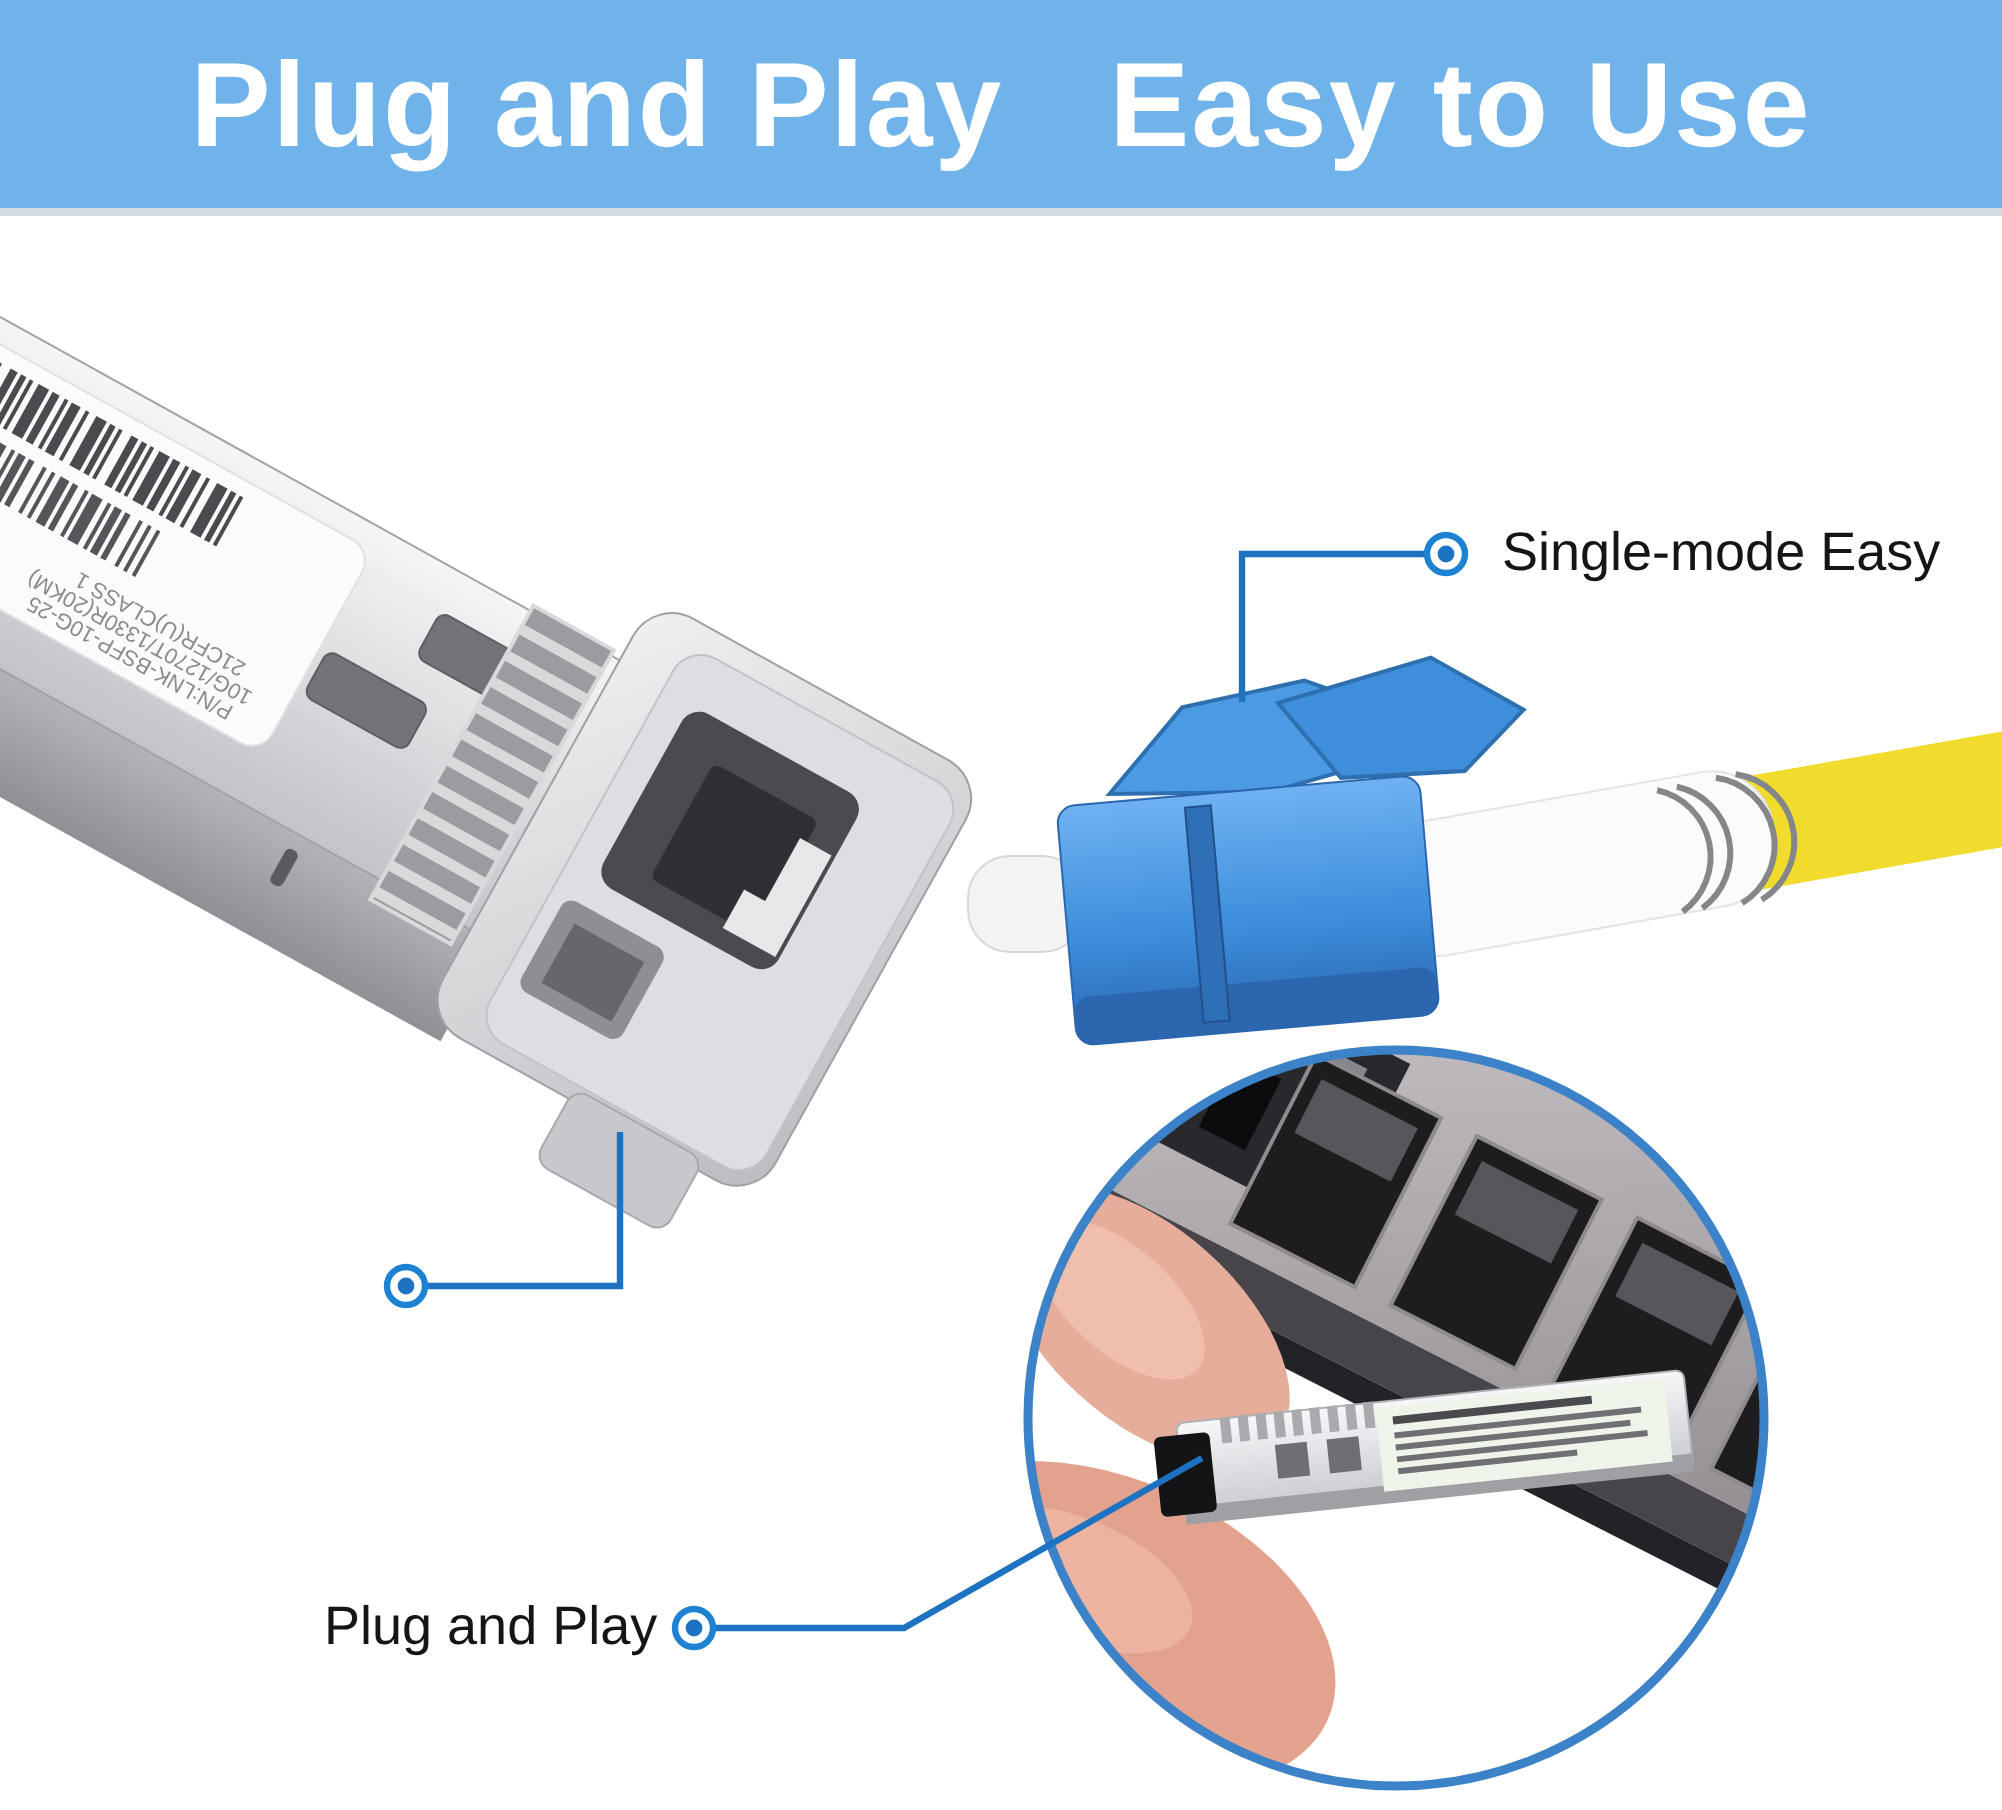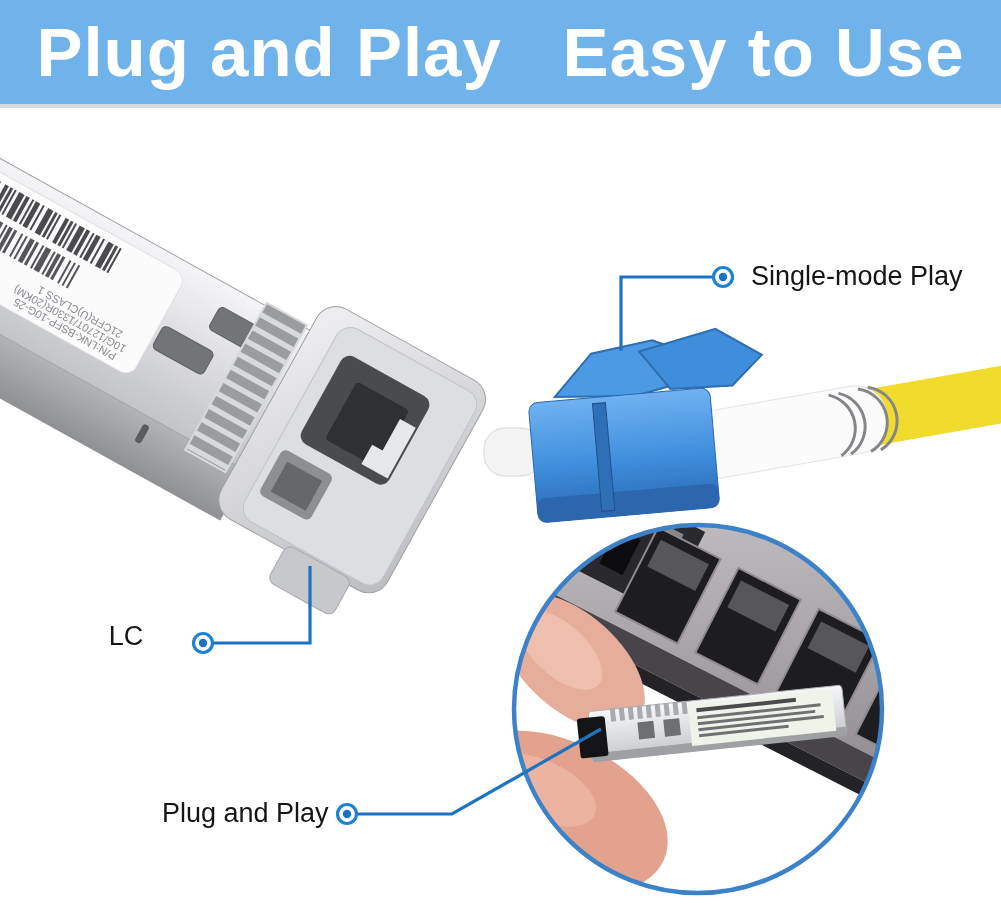--- a/index.html
+++ b/index.html
@@ -1,38 +1,37 @@
 <!DOCTYPE html>
 <html><head>
 <meta charset="utf-8">
 <style>
   html,body{margin:0;padding:0;background:#fff;}
   body{width:1001px;height:905px;position:relative;overflow:hidden;
        font-family:"Liberation Sans",sans-serif;}
   .banner{position:absolute;left:0;top:0;width:1001px;height:104px;
           background:#6FB3EA;border-bottom:4px solid #D4DCE2;
           display:flex;align-items:center;justify-content:center;z-index:3;}
-  .banner-title{color:#FFFFFF;font-size:69px;font-weight:bold;
+  .banner-title{color:#FFFFFF;font-size:60px;font-weight:bold;
                 letter-spacing:1px;white-space:pre;}
   .scene{position:absolute;left:0;top:0;width:1001px;height:905px;z-index:1;}
   .callout-label{position:absolute;color:#151515;font-size:27px;z-index:4;}
   .lbl-smf{left:751px;top:261px;}
   .lbl-lc{left:50px;top:621px;width:152px;text-align:center;line-height:31px;}
   .lbl-pnp{left:162px;top:798px;}
 </style>
 </head>
 <body>
 
 <div class="banner">
   <span class="banner-title">Plug and Play   Easy to Use</span>
 </div>
 
-<div class="callout-label lbl-smf">Single-mode Play</div>
+<div class="callout-label lbl-smf">Single-mode Easy</div>
 <div class="callout-label lbl-lc">
-  <div>LC</div>
 </div>
 <div class="callout-label lbl-pnp">Plug and Play</div>
 
 <svg class="scene" viewBox="0 0 1001 905" xmlns="http://www.w3.org/2000/svg">
   <defs>
     <linearGradient id="gTop" x1="0" y1="0" x2="0" y2="1">
       <stop offset="0" stop-color="#F5F5F7"></stop>
         <stop offset="1" stop-color="#C3C4C8"></stop>
     </linearGradient>
     <linearGradient id="gSide" x1="0" y1="0" x2="0" y2="1">

